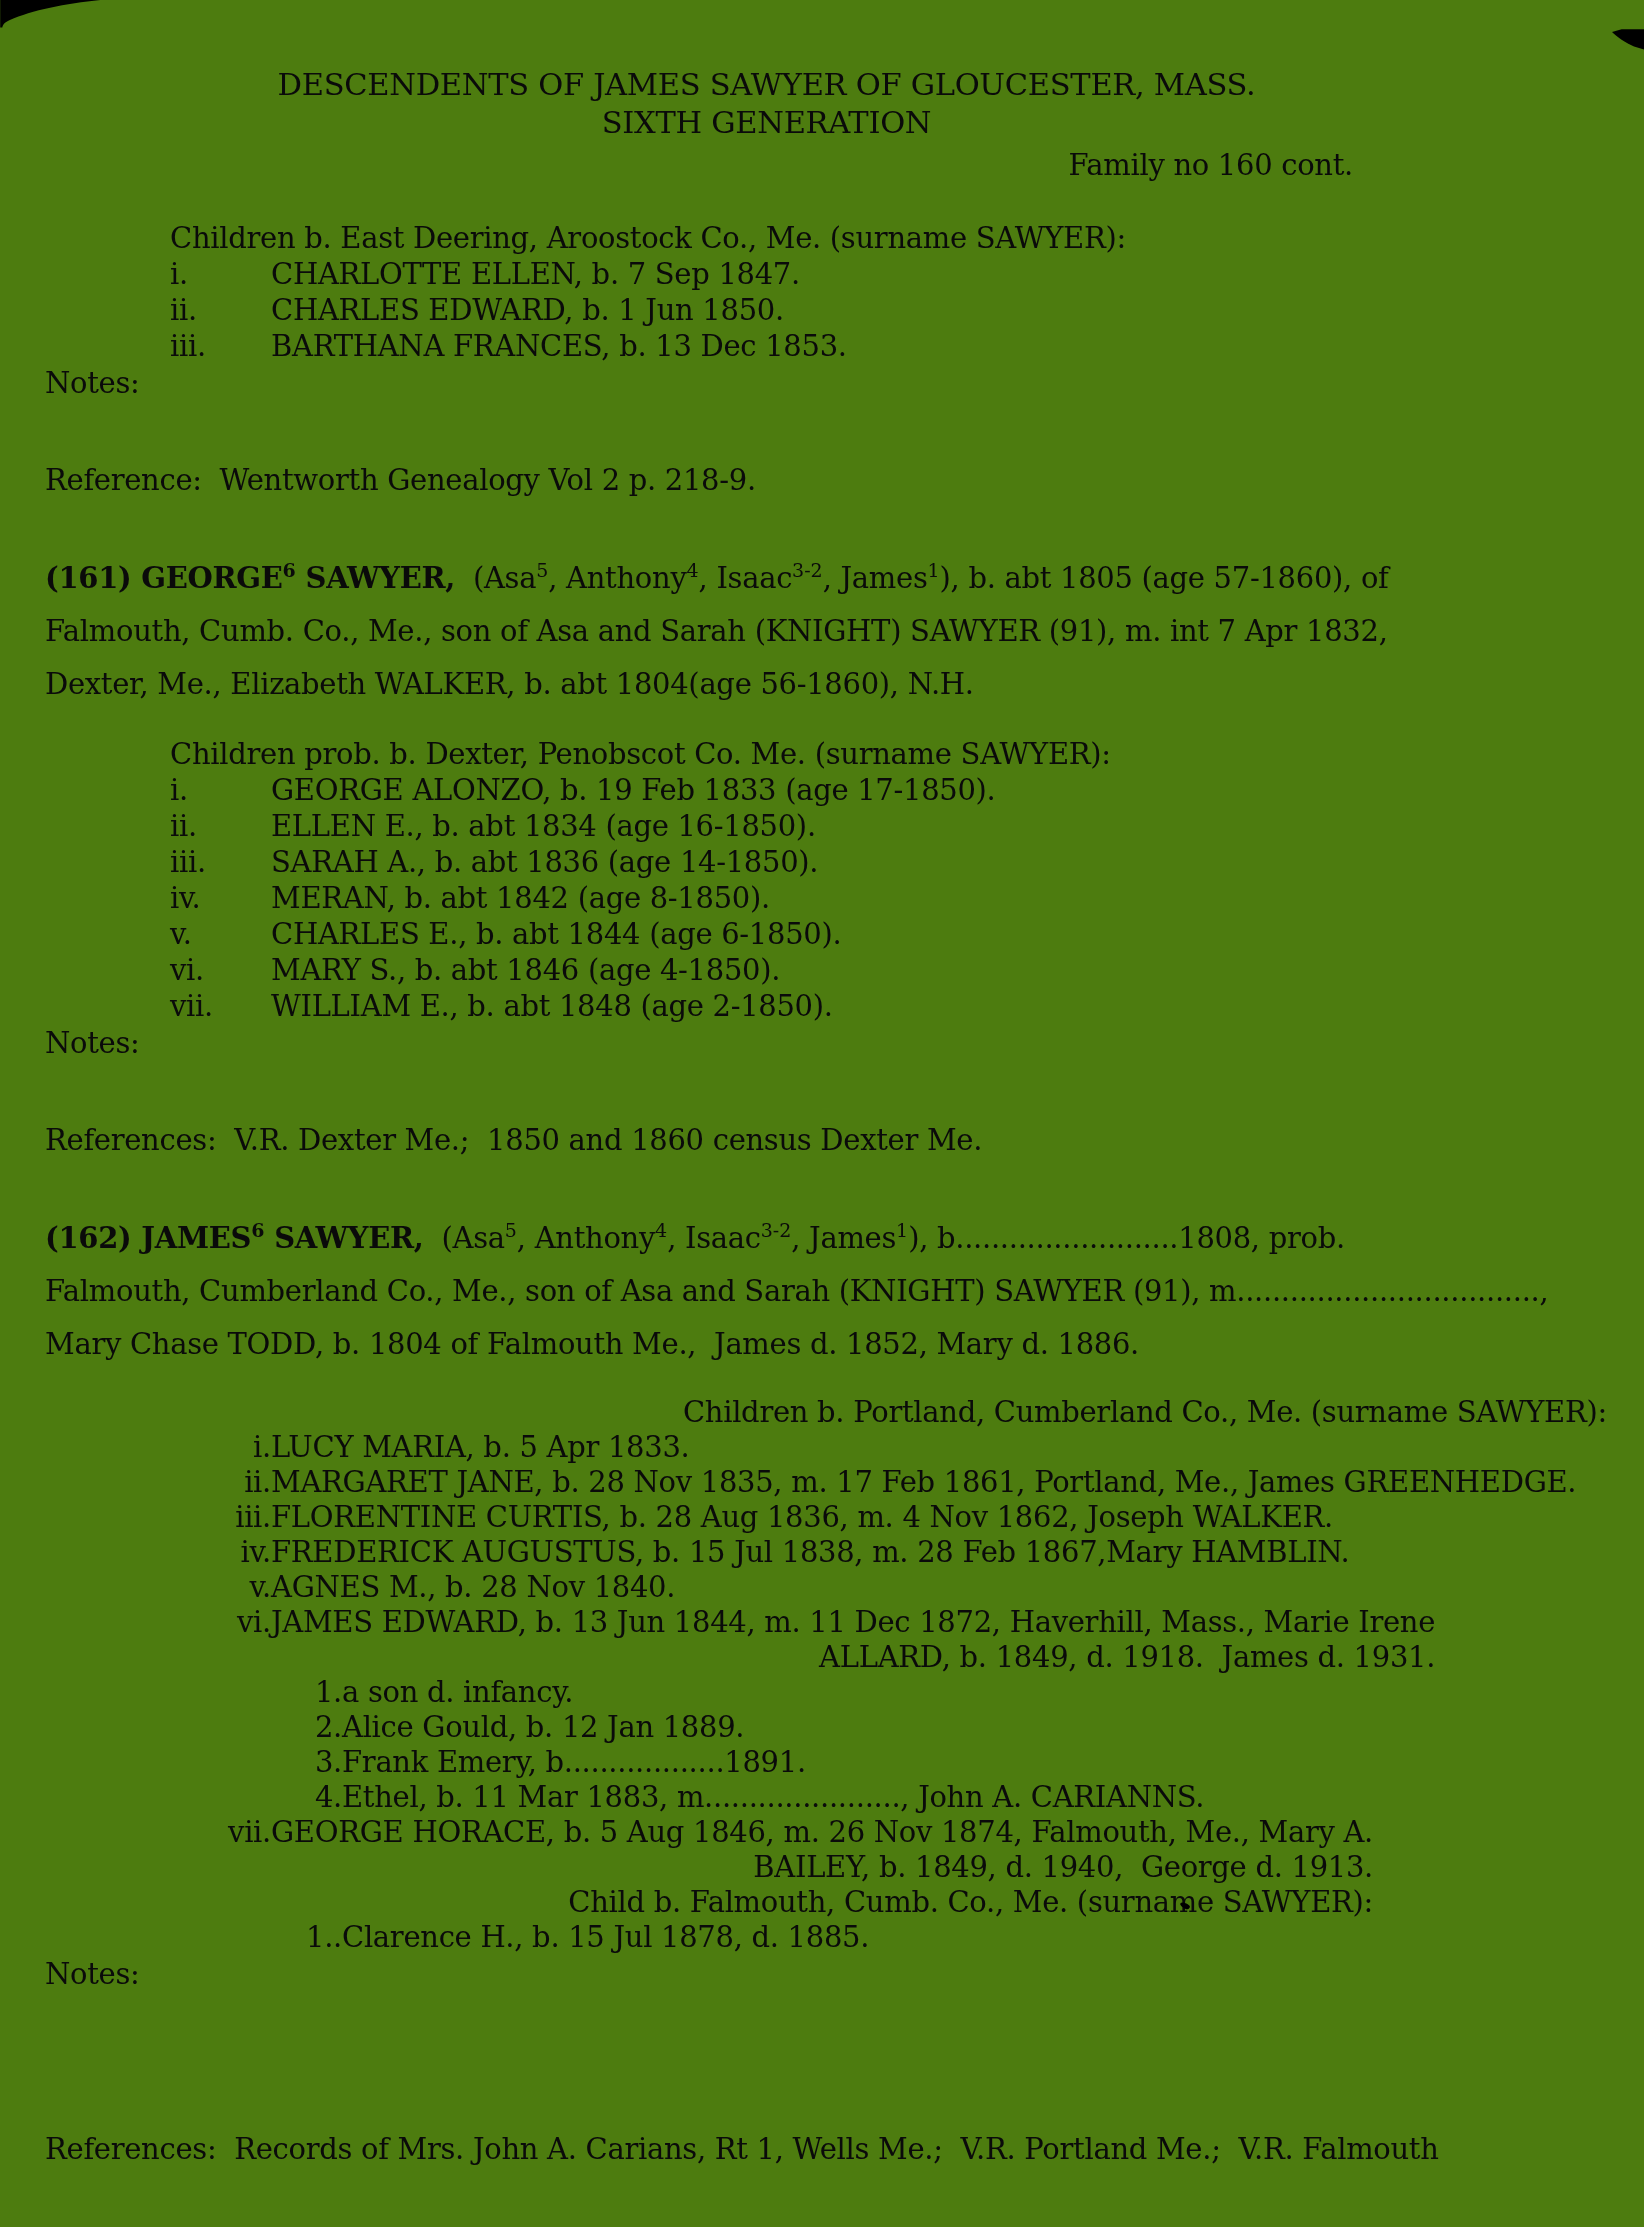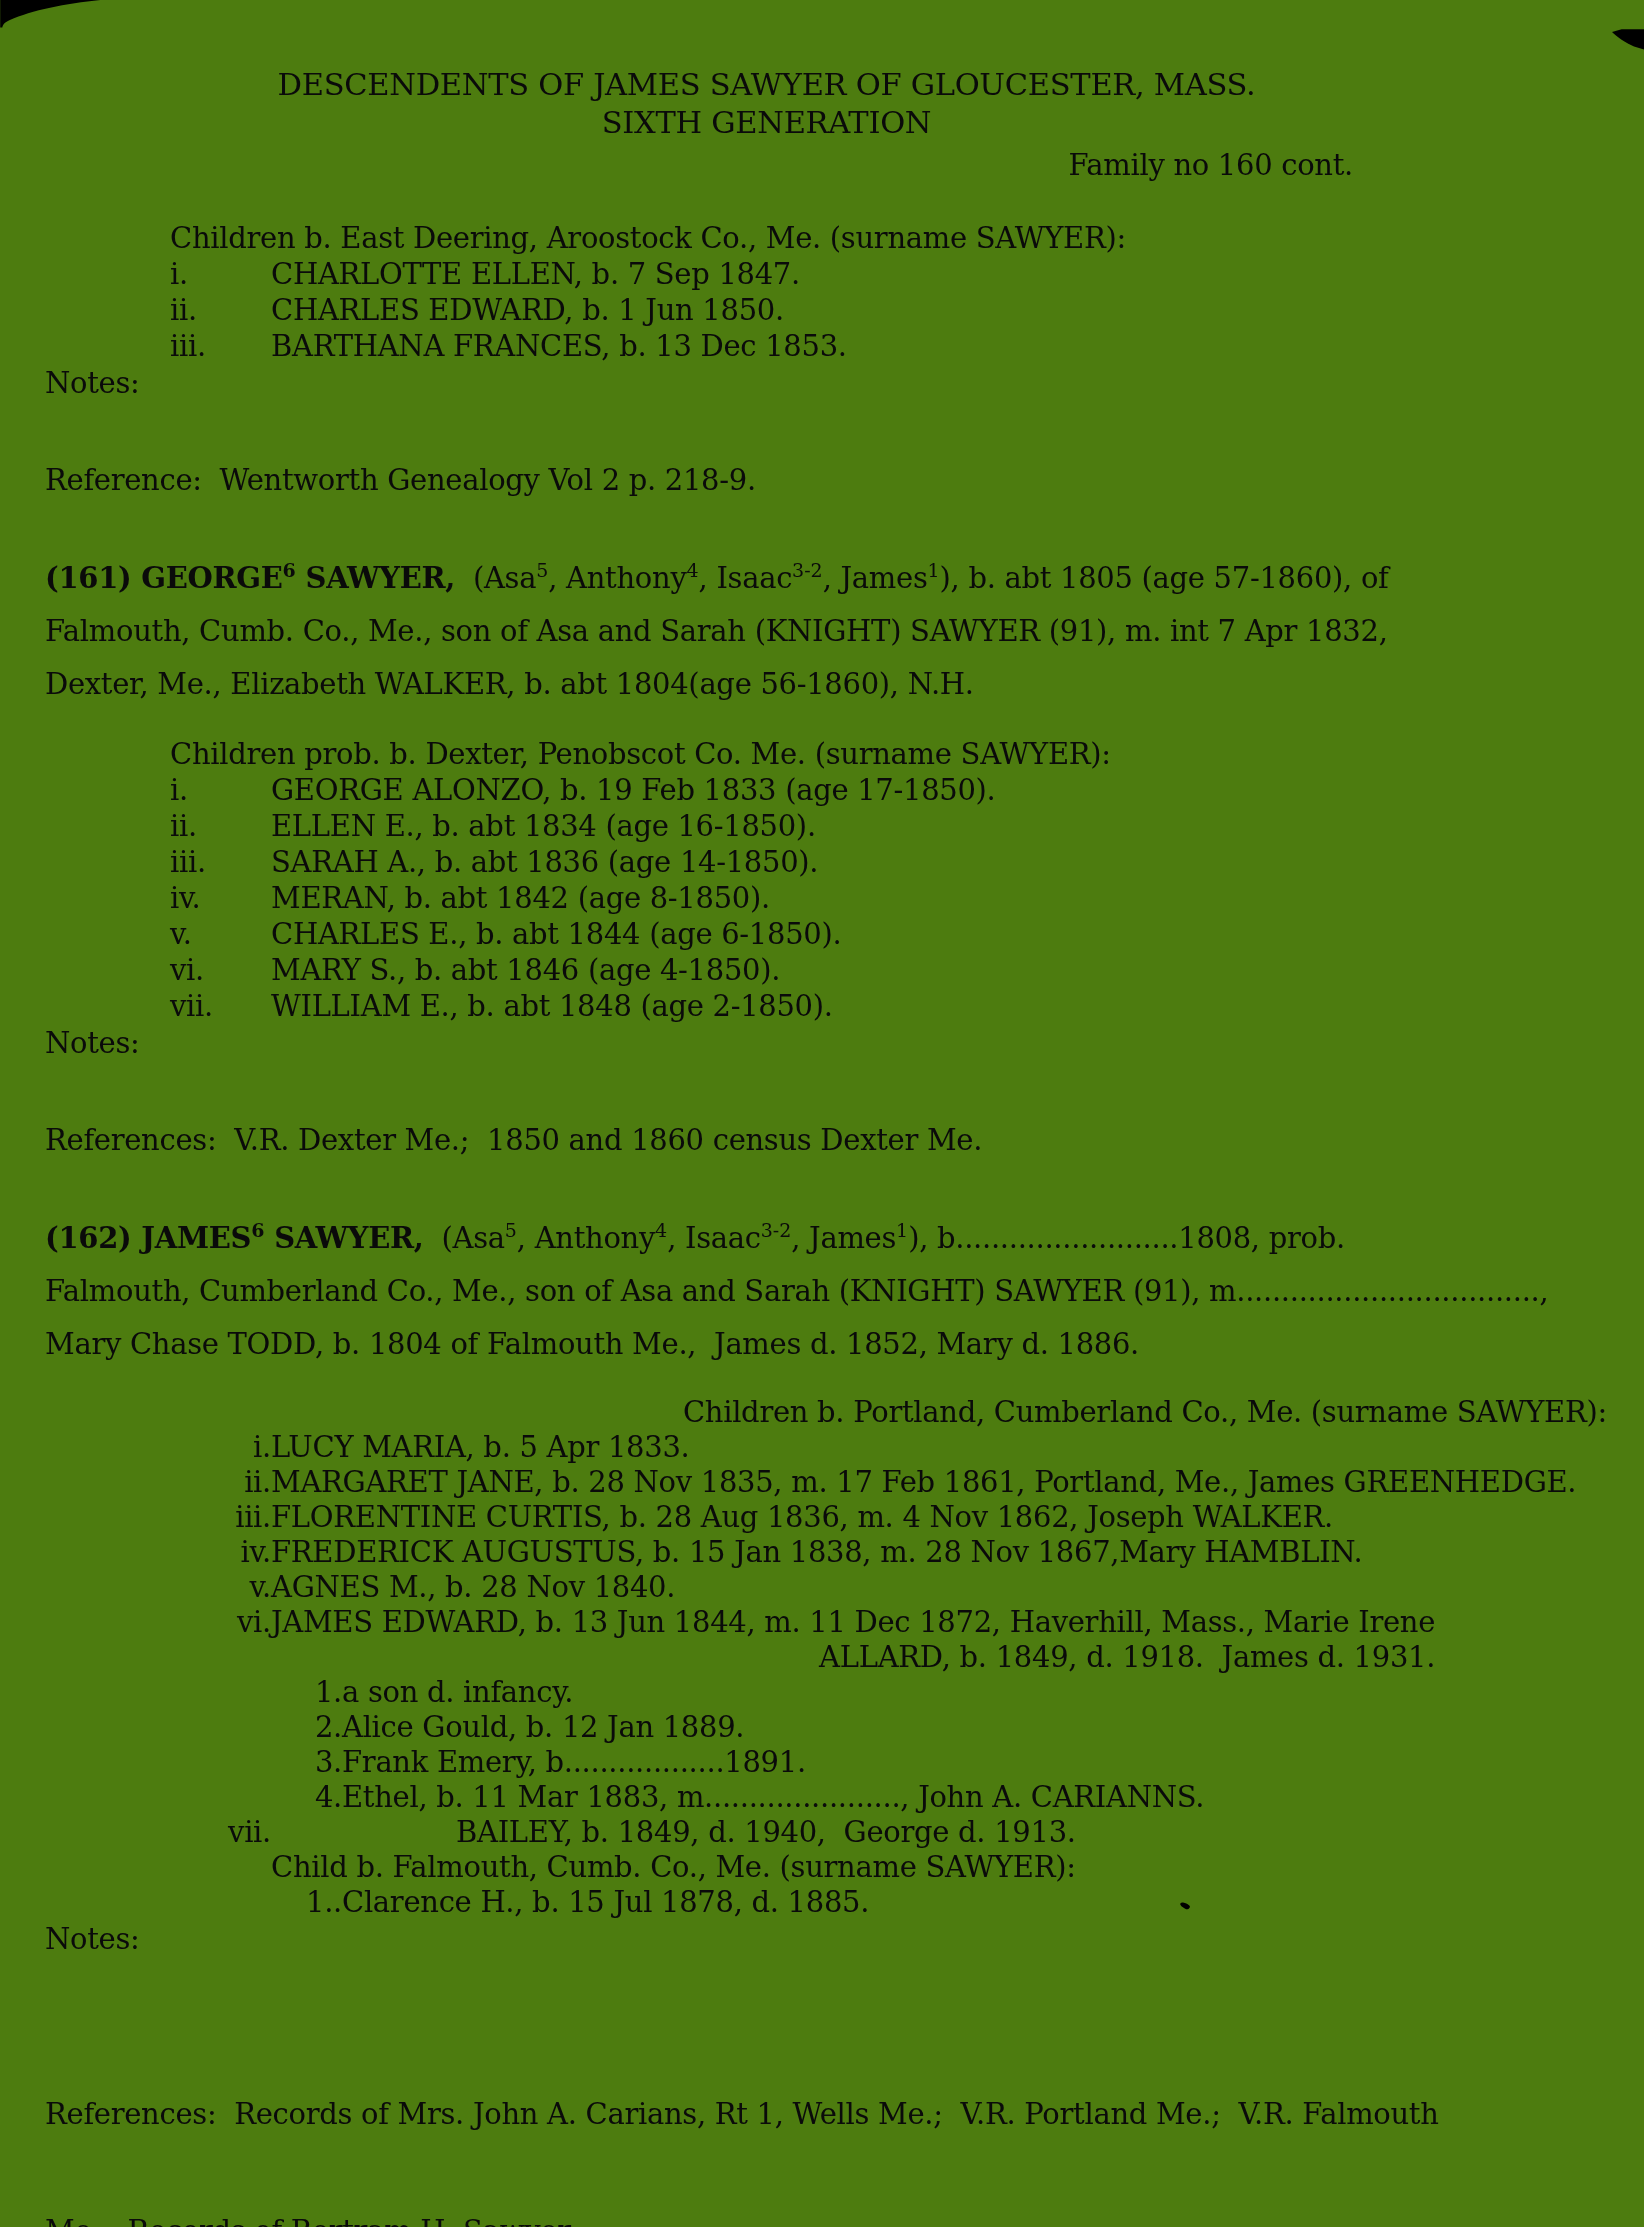--- a/index.html
+++ b/index.html
@@ -165,21 +165,21 @@
           <div class="child-row">
             <span class="child-num">ii.</span>
             <div class="child-lines"><div>MARGARET JANE, b. 28 Nov 1835, m. 17 Feb 1861, Portland, Me., James GREENHEDGE.</div></div>
           </div>
           <div class="child-row">
             <span class="child-num">iii.</span>
             <div class="child-lines"><div>FLORENTINE CURTIS, b. 28 Aug 1836, m. 4 Nov 1862, Joseph WALKER.</div></div>
           </div>
           <div class="child-row">
             <span class="child-num">iv.</span>
-            <div class="child-lines"><div>FREDERICK AUGUSTUS, b. 15 Jan 1838, m. 28 Nov 1867,Mary HAMBLIN.</div></div>
+            <div class="child-lines"><div>FREDERICK AUGUSTUS, b. 15 Jul 1838, m. 28 Feb 1867,Mary HAMBLIN.</div></div>
           </div>
           <div class="child-row">
             <span class="child-num">v.</span>
             <div class="child-lines"><div>AGNES M., b. 28 Nov 1840.</div></div>
           </div>
           <div class="child-row">
             <span class="child-num">vi.</span>
             <div class="child-lines"><div>JAMES EDWARD, b. 13 Jun 1844, m. 11 Dec 1872, Haverhill, Mass., Marie Irene</div><div>ALLARD, b. 1849, d. 1918.  James d. 1931.</div></div>
           </div>
           <div class="child-row sub-row">
@@ -193,21 +193,21 @@
           <div class="child-row sub-row">
             <span class="child-num">3.</span>
             <div class="child-lines"><div>Frank Emery, b..................1891.</div></div>
           </div>
           <div class="child-row sub-row">
             <span class="child-num">4.</span>
             <div class="child-lines"><div>Ethel, b. 11 Mar 1883, m......................, John A. CARIANNS.</div></div>
           </div>
           <div class="child-row">
             <span class="child-num">vii.</span>
-            <div class="child-lines"><div>BAILEY, b. 1849, d. 1940,  George d. 1913.</div><div>Child b. Falmouth, Cumb. Co., Me. (surname SAWYER):</div></div>
+            <div class="child-lines"><div>GEORGE HORACE, b. 5 Aug 1846, m. 26 Nov 1874, Falmouth, Me., Mary A.</div><div>BAILEY, b. 1849, d. 1940,  George d. 1913.</div><div>Child b. Falmouth, Cumb. Co., Me. (surname SAWYER):</div></div>
           </div>
           <div class="child-row sub-row">
             <span class="child-num">1..</span>
             <div class="child-lines"><div>Clarence H., b. 15 Jul 1878, d. 1885.</div></div>
           </div>
         </div>
     </div>
     <div class="notes">Notes:</div>
     <div class="reference">
       <div class="line">References:  Records of Mrs. John A. Carians, Rt 1, Wells Me.;  V.R. Portland Me.;  V.R. Falmouth</div>

